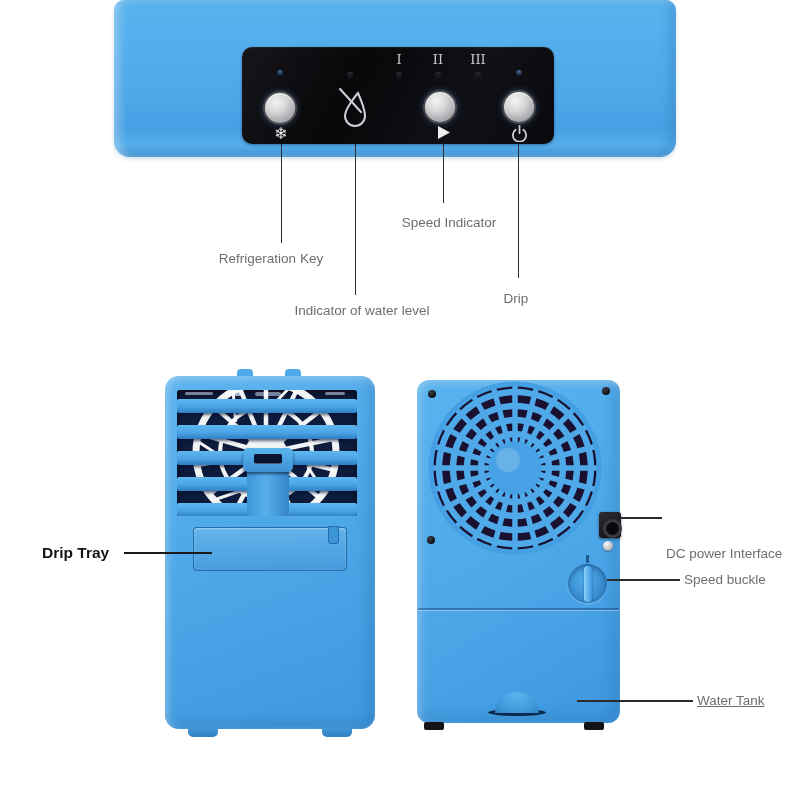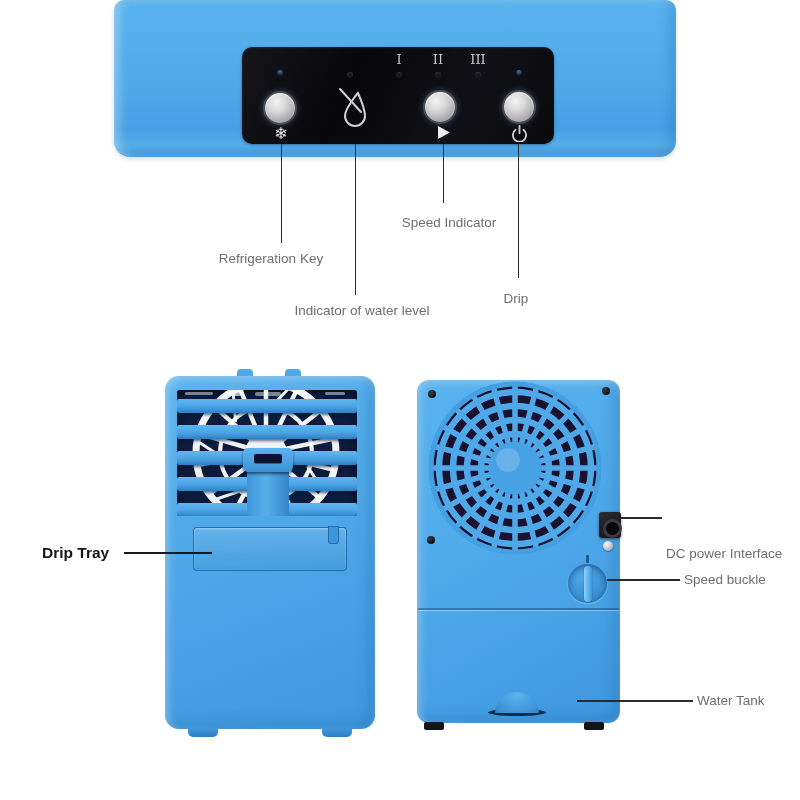--- a/index.html
+++ b/index.html
@@ -245,15 +245,15 @@
   <div class="abs foot-dark" style="left:424px;top:722px;"></div>
   <div class="abs foot-dark" style="left:584px;top:722px;"></div>
 
   <div class="abs hline" style="left:621px;top:517px;width:41px;"></div>
   <span class="abs lbl" style="left:666px;top:510px;margin-top:36px;">DC power Interface</span>
 
   <div class="abs hline" style="left:607px;top:579px;width:73px;"></div>
   <span class="abs lbl" style="left:684px;top:572px;">Speed buckle</span>
 
   <div class="abs hline" style="left:577px;top:700px;width:116px;"></div>
-  <span class="abs lbl" style="left:697px;top:693px;">Water Tank</span>
+  <span class="abs lbl" style="left:697px;top:693px;text-decoration:underline;">Water Tank</span>
 
 </div>
 
 </body></html>

